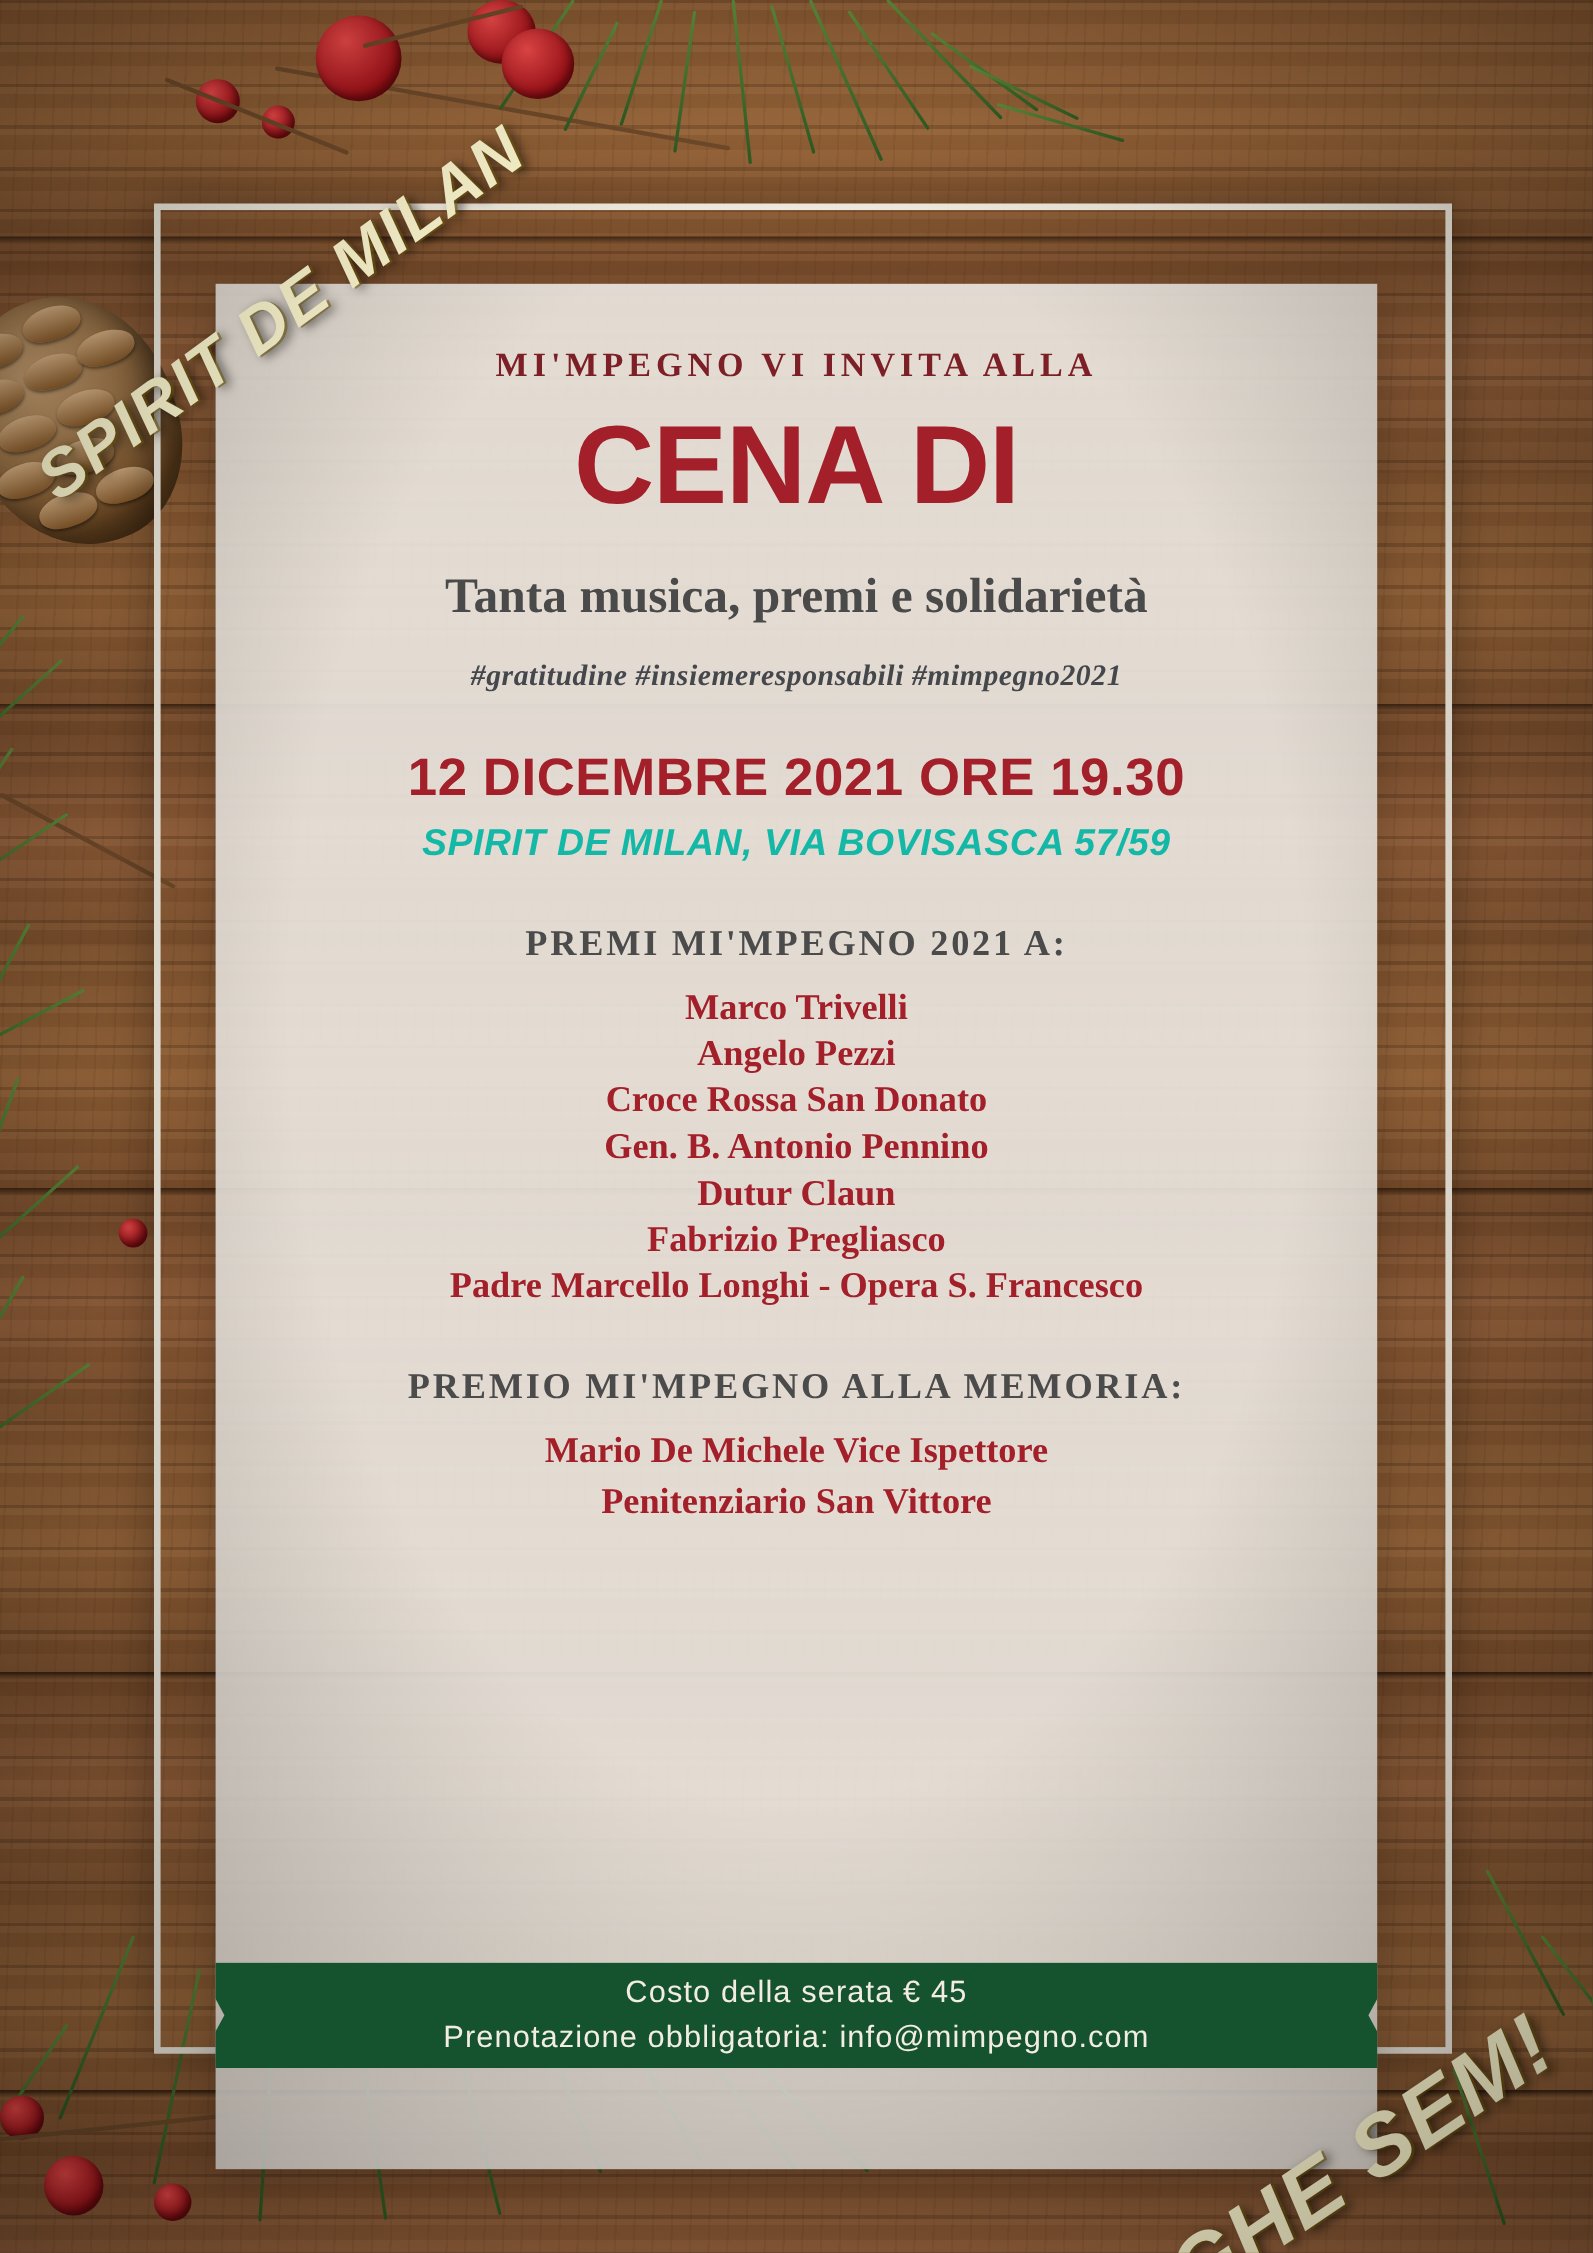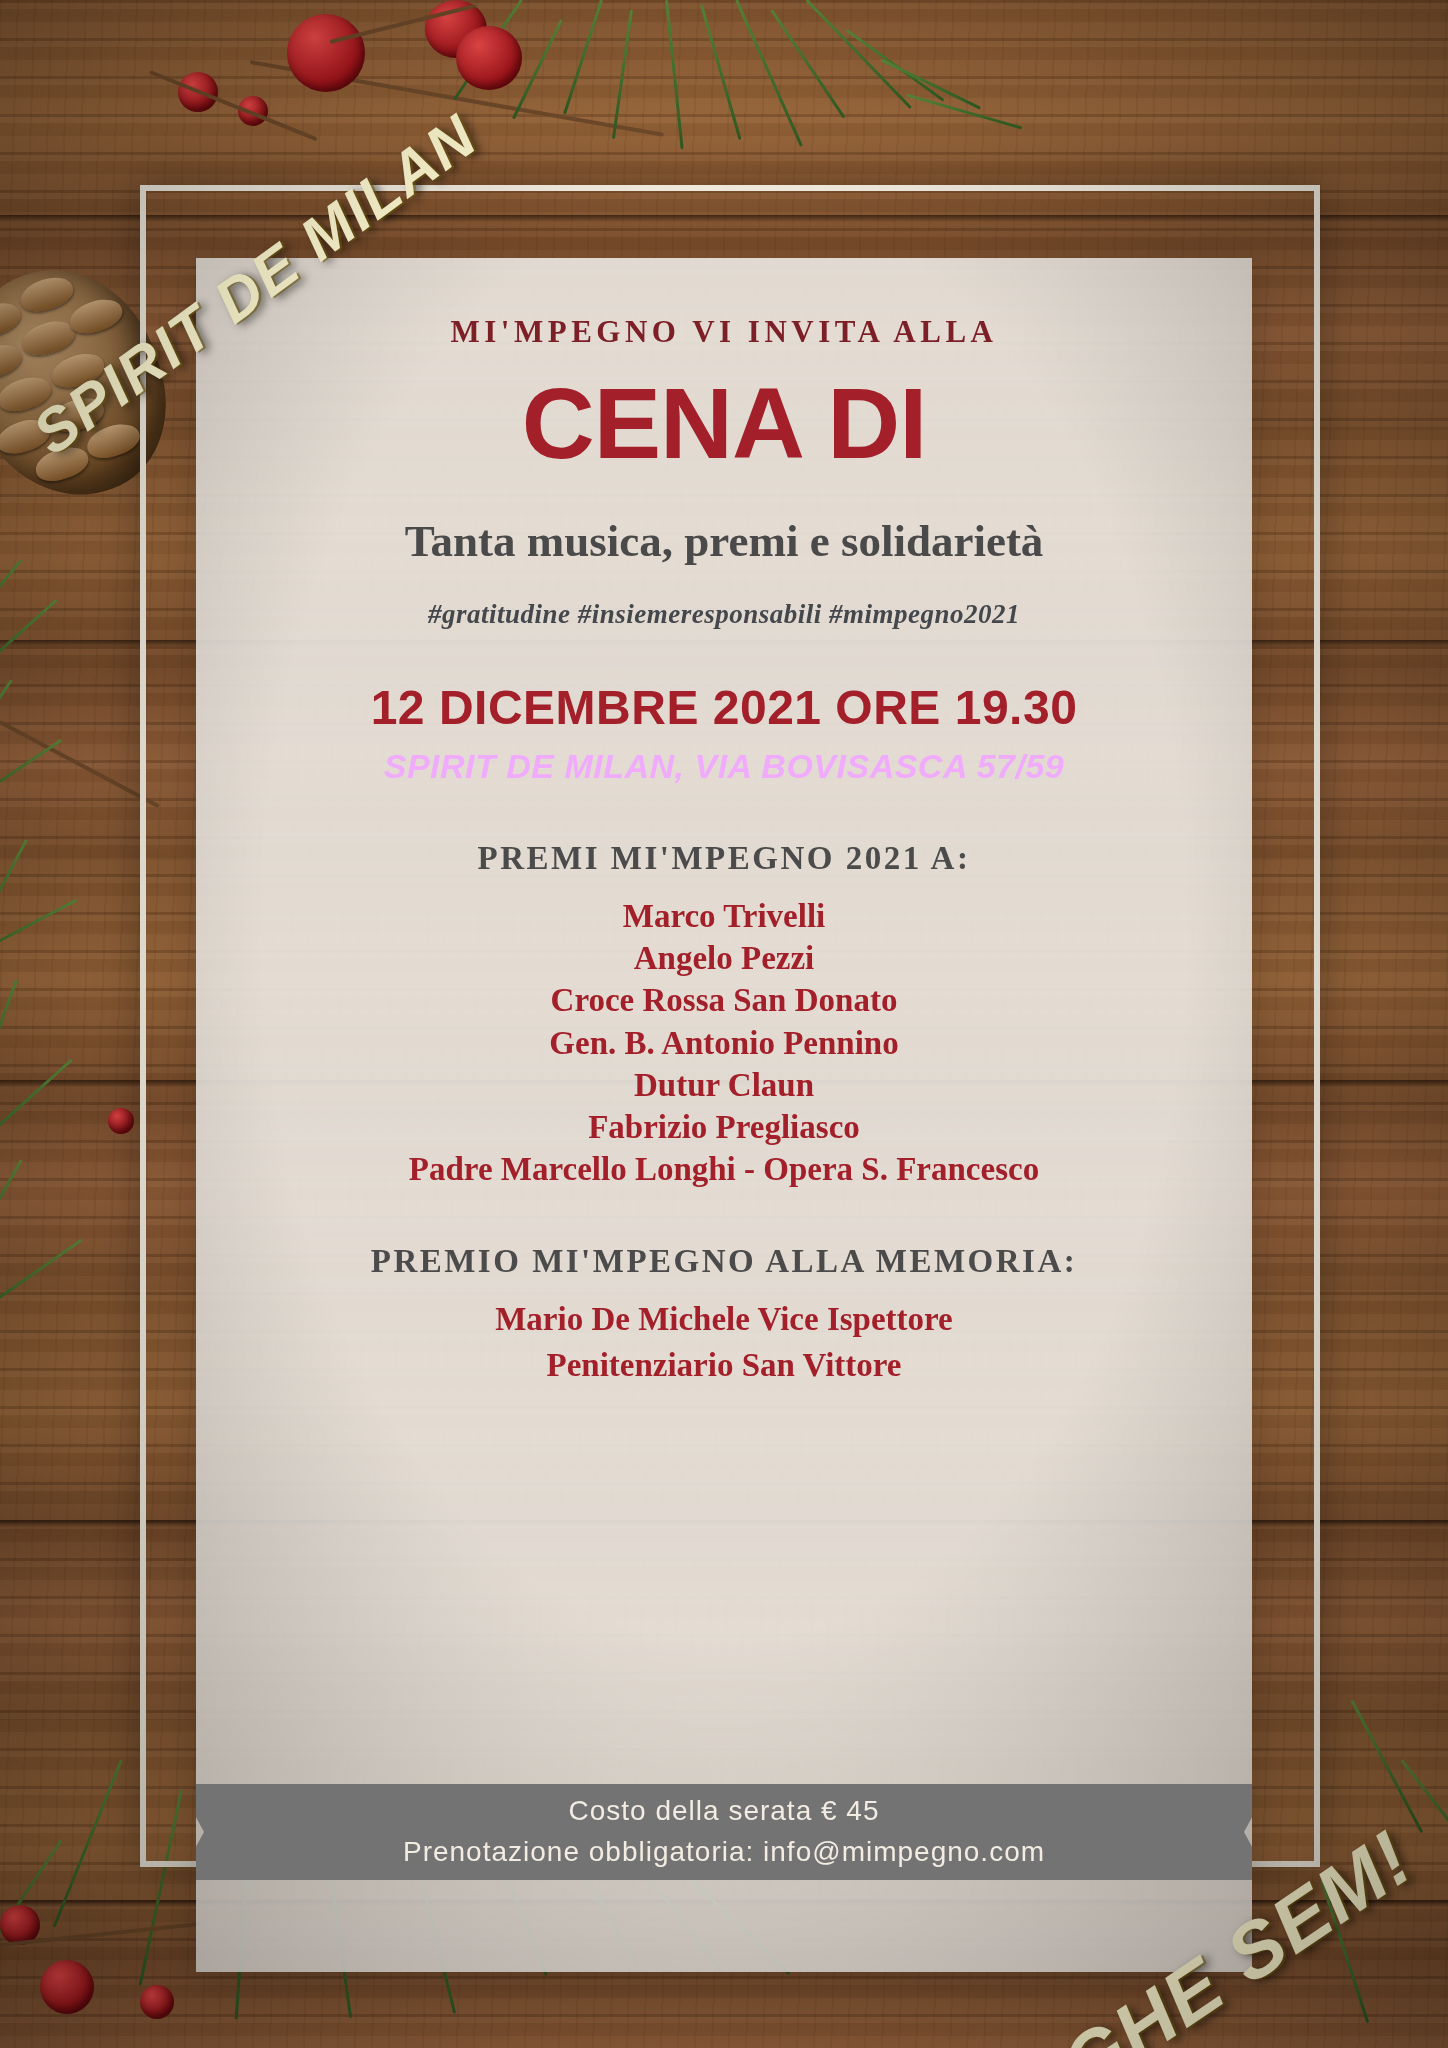--- a/index.html
+++ b/index.html
@@ -169,21 +169,21 @@
   }
   .date {
     color: #a3202a;
     font-family: "Liberation Sans", sans-serif;
     font-weight: bold;
     font-size: 48px;
     letter-spacing: .5px;
     margin: 50px 0 0 0;
   }
   .venue {
-    color: #f0abfc;
+    color: #14b8a6;
     font-family: "Liberation Sans", sans-serif;
     font-style: italic;
     font-weight: bold;
     font-size: 34px;
     letter-spacing: .5px;
     margin: 12px 0 0 0;
   }
   .section-head {
     color: #4b4b4b;
     font-family: "Liberation Serif", serif;
@@ -212,21 +212,21 @@
     margin: 4px 0 0 0;
   }
 
   
   .ribbon {
     position: absolute;
     left: -18px;
     right: -18px;
     bottom: 92px;
     height: 96px;
-    background: #737373;
+    background: #14532d;
     color: #f2ece2;
     display: flex;
     flex-direction: column;
     align-items: center;
     justify-content: center;
     font-family: "Liberation Sans", sans-serif;
     font-size: 28px;
     letter-spacing: 1px;
     line-height: 1.45;
     clip-path: polygon(0 0, 100% 0, calc(100% - 26px) 50%, 100% 100%, 0 100%, 26px 50%);

